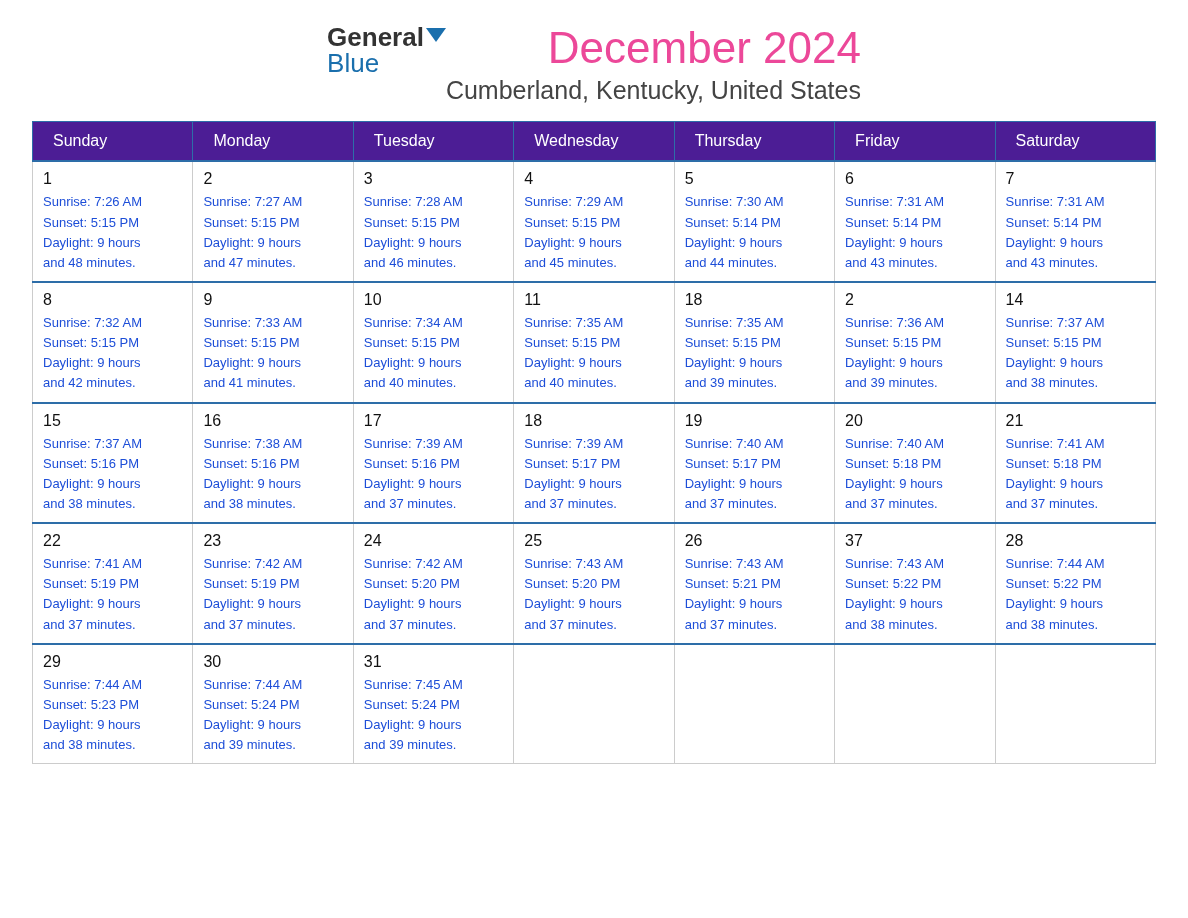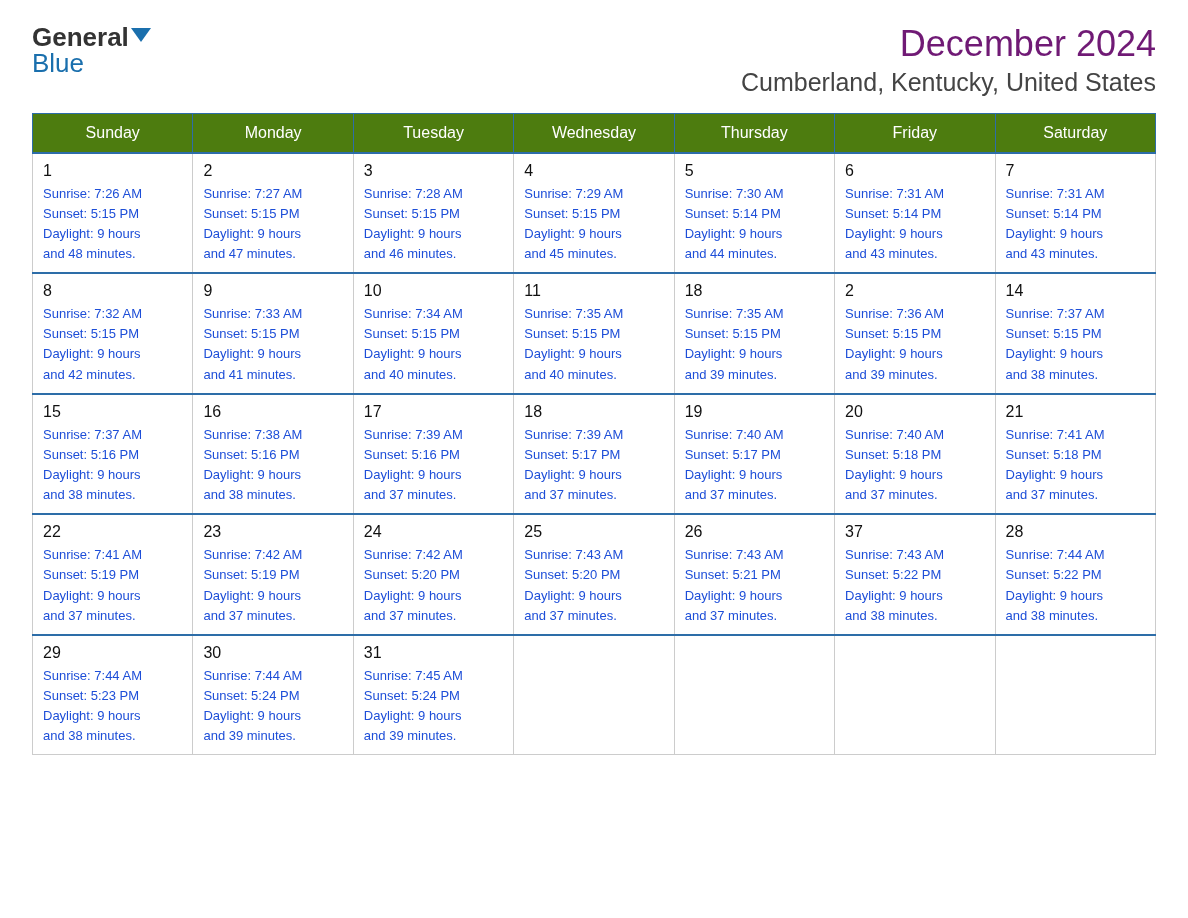--- a/index.html
+++ b/index.html
@@ -5,21 +5,21 @@
     * { box-sizing: border-box; margin: 0; padding: 0; }
     body {
       font-family: Arial, sans-serif;
       background: #fff;
       padding: 24px 32px;
       width: 1188px;
       min-height: 918px;
     }
     .header {
       display: flex;
-      justify-content: space-between;
+      justify-content: center;
       align-items: flex-start;
       margin-bottom: 16px;
     }
     .logo {
       display: flex;
       flex-direction: column;
       align-items: flex-start;
     }
     .logo-text-general {
       font-size: 26px;
@@ -46,42 +46,42 @@
       top: -2px;
     }
     .logo-line {
       display: flex;
       align-items: center;
     }
     .title-section {
       text-align: right;
     }
     .calendar-title {
-      font-size: 36px;
-      font-weight: normal;
-      color: #701a75;
+      font-size: 44px;
+      font-weight: normal;
+      color: #ec4899;
       line-height: 1.1;
     }
     .calendar-subtitle {
       font-size: 25px;
       color: #444;
       margin-top: 4px;
     }
     table {
       width: 100%;
       border-collapse: collapse;
       table-layout: fixed;
     }
     thead tr th {
-      background-color: #4d7c0f;
+      background-color: #4c1d95;
       color: #fff;
       padding: 10px 20px;
       font-size: 16px;
       font-weight: normal;
-      text-align: center;
+      text-align: left;
       border: 1px solid #2d6da8;
     }
     tbody tr td {
       vertical-align: top;
       padding: 8px 10px;
       border: 1px solid #ccc;
       border-top: 2px solid #2d6da8;
       font-size: 13px;
       color: #333;
       height: 110px;

